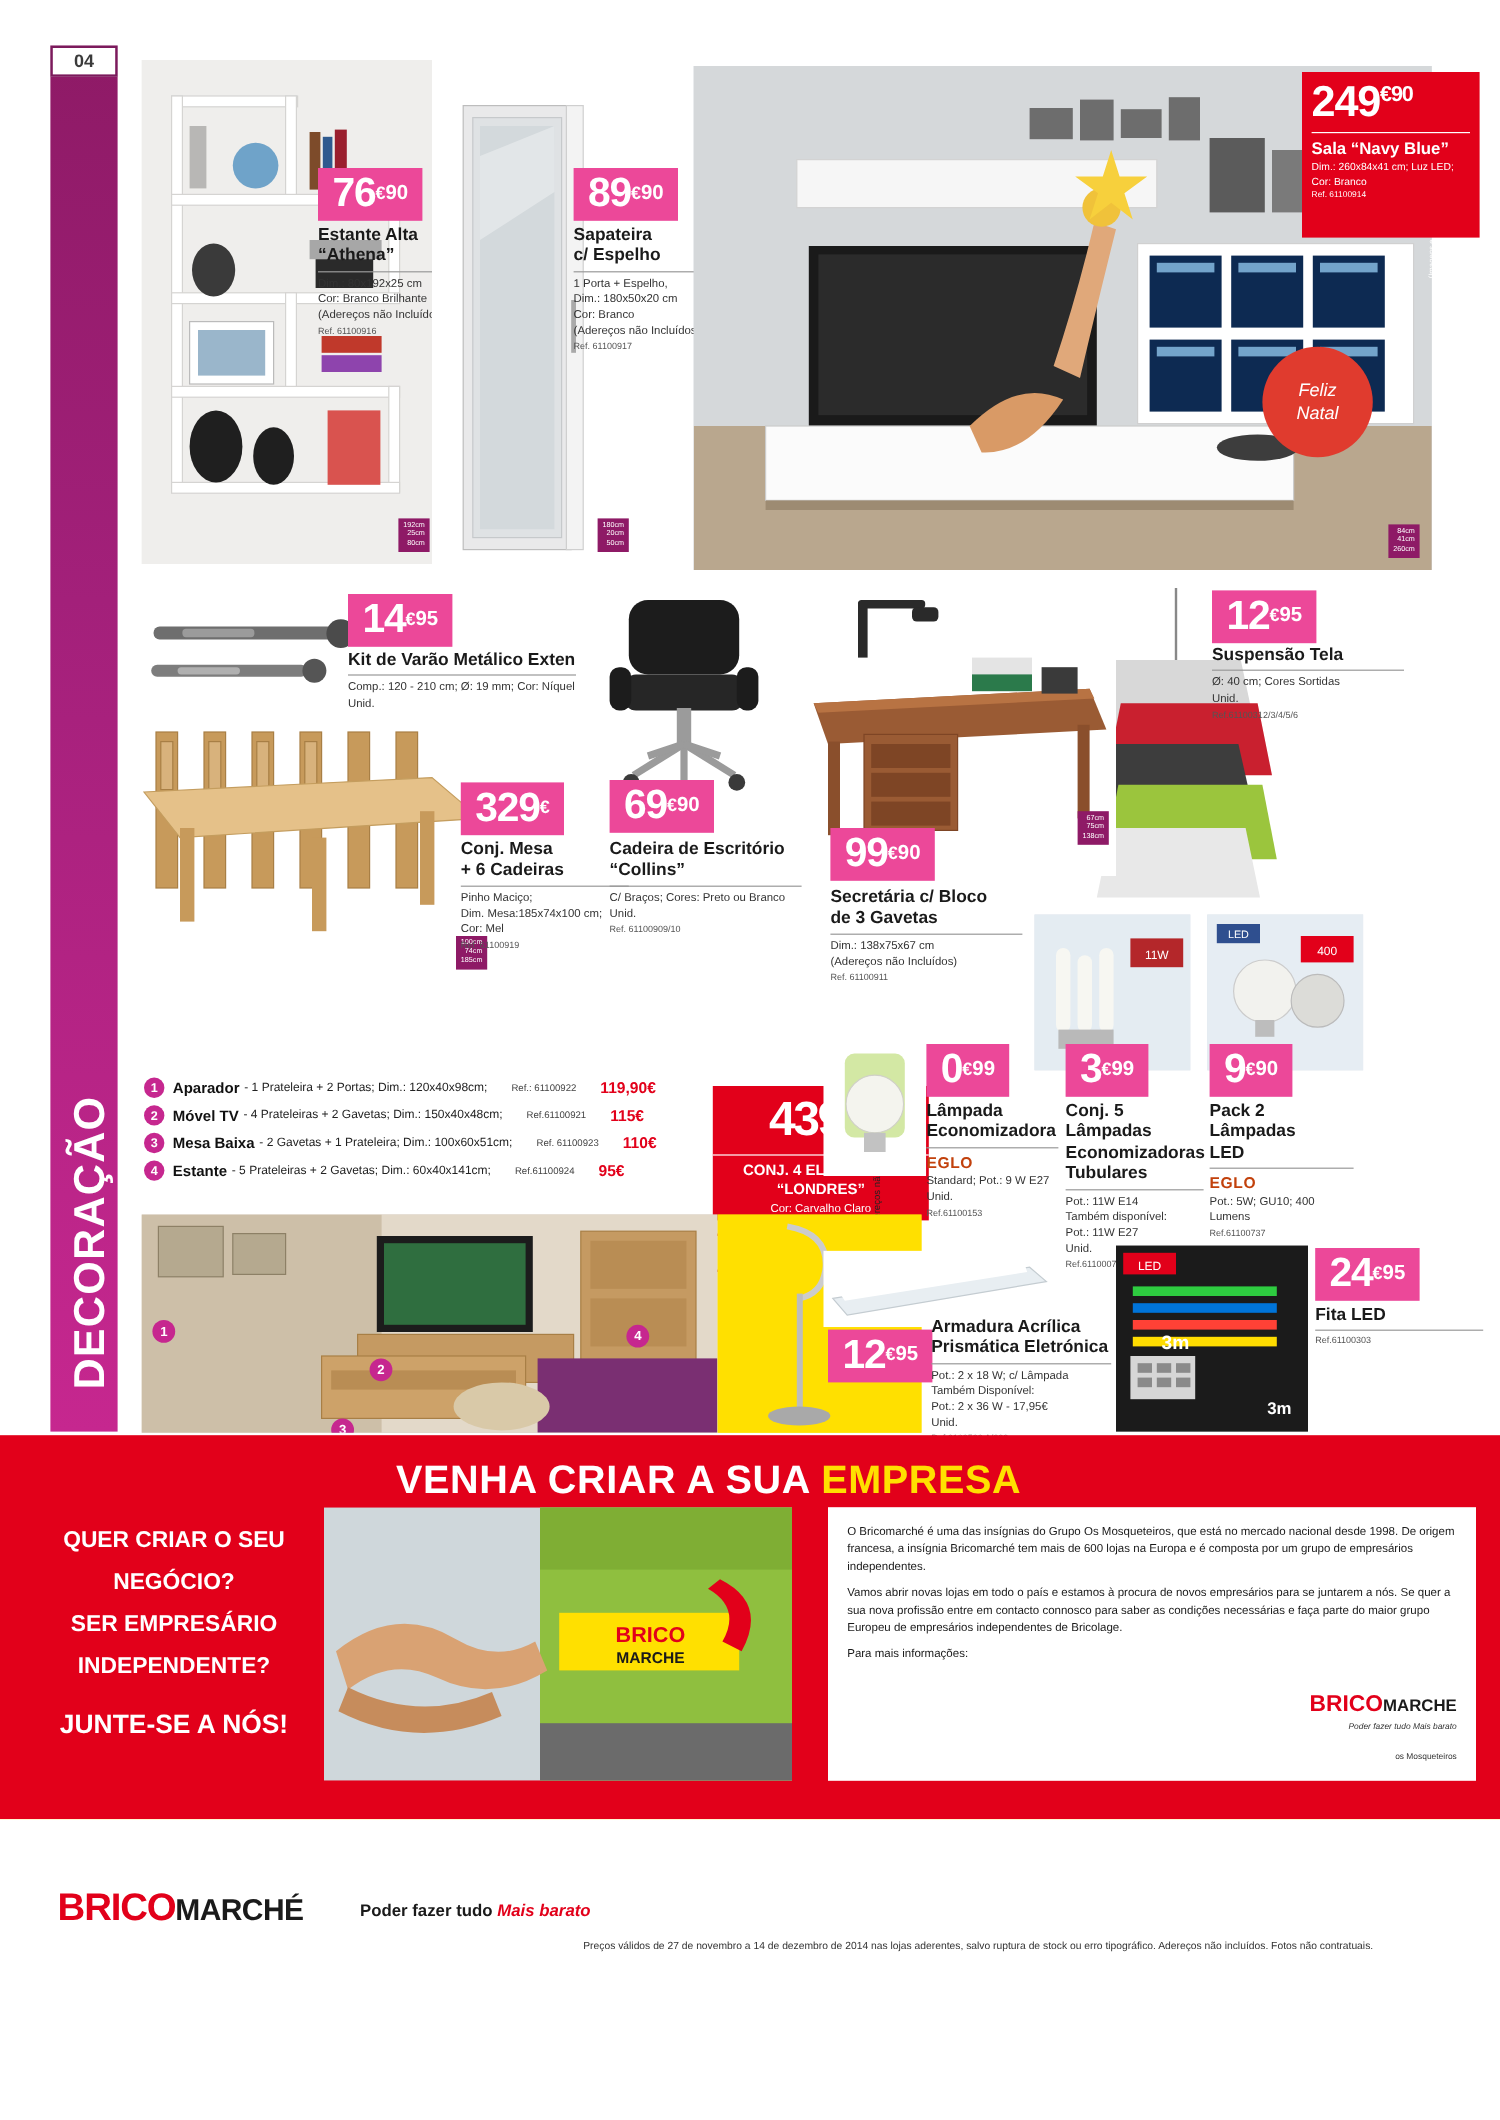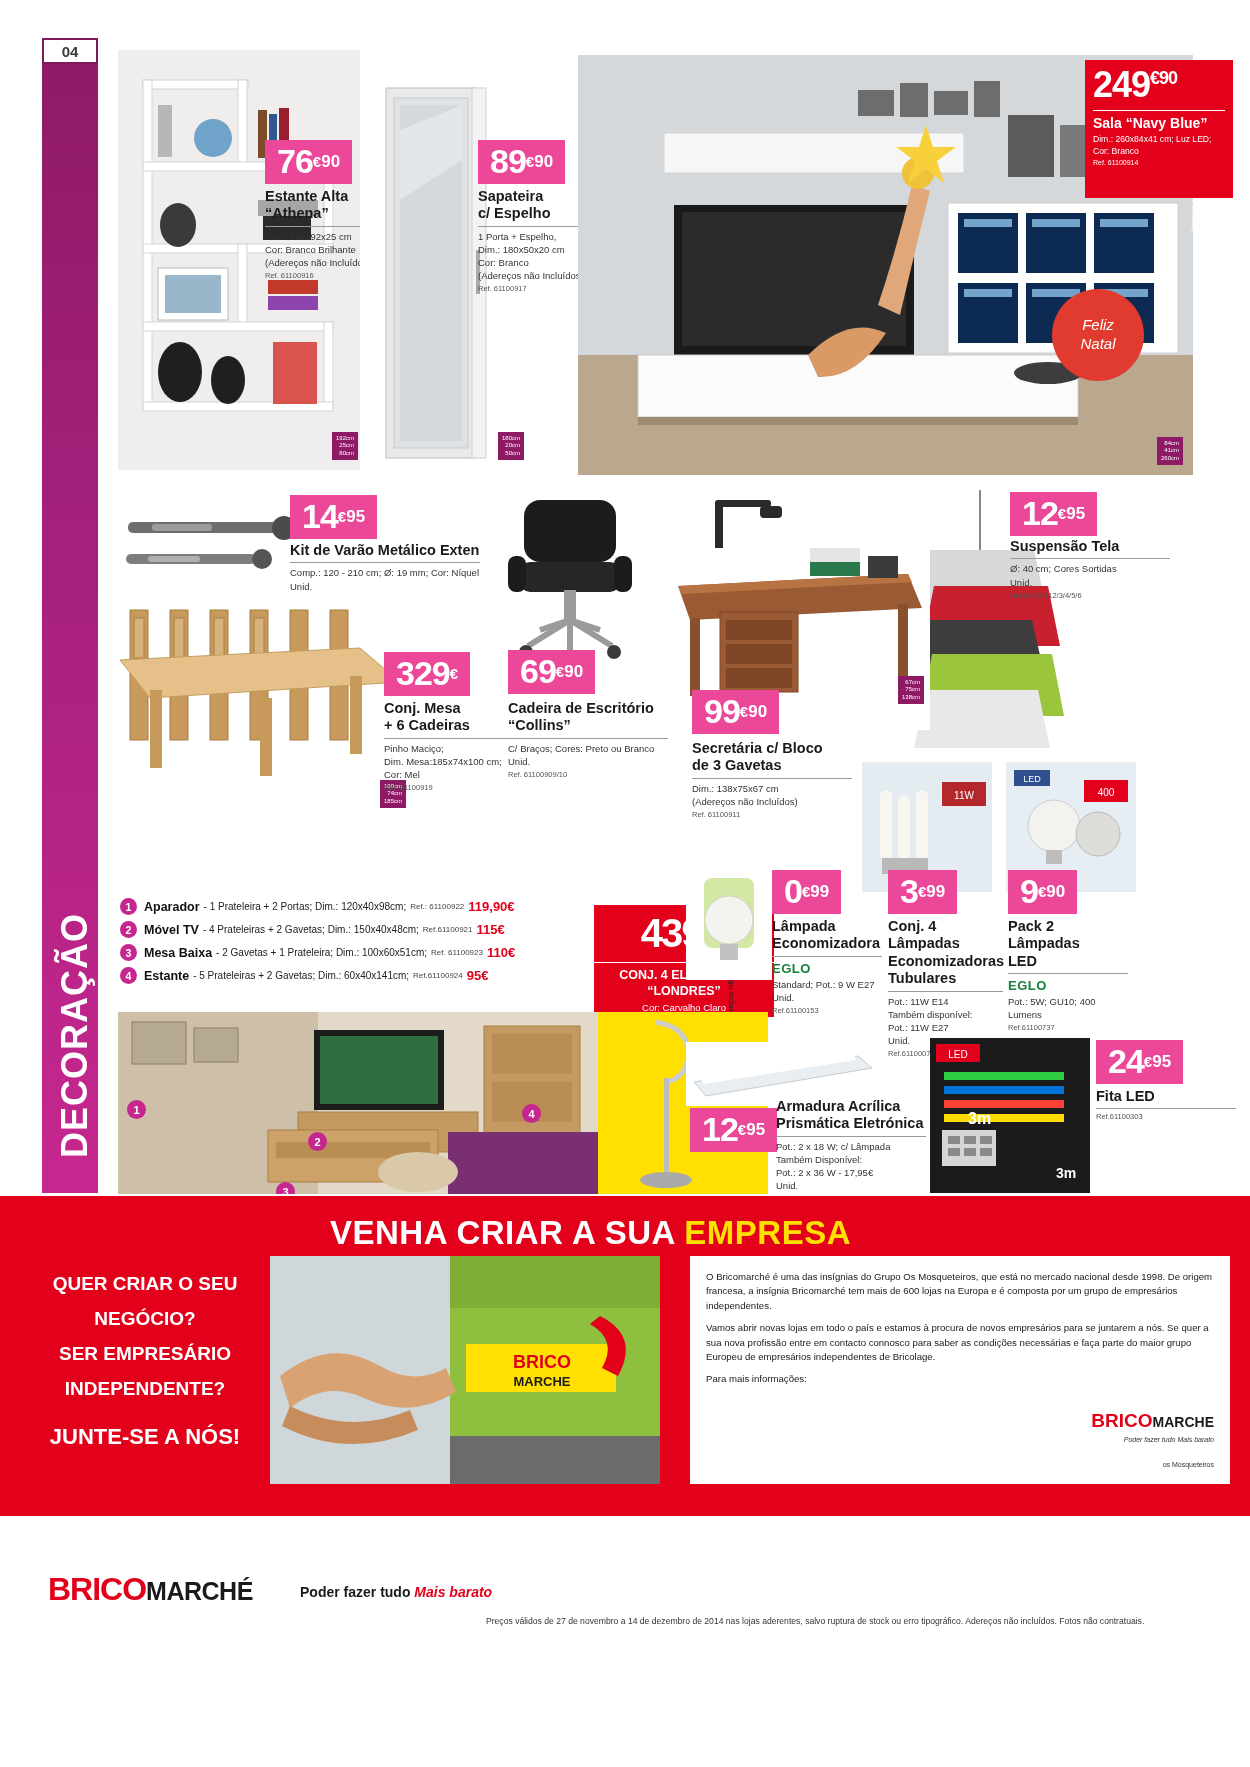--- a/index.html
+++ b/index.html
@@ -122,21 +122,21 @@
   
   .numlist { position: absolute; left: 120px; top: 898px; width: 520px; }
   .numrow { display: flex; align-items: center; font-size: 12.5px; margin-bottom: 6px; color:#111; }
   .numrow .bullet {
     width: 17px; height: 17px; border-radius: 50%;
     background: #c6278f; color: #fff; font-size: 10.5px; font-weight: bold;
     display: flex; align-items: center; justify-content: center; margin-right: 7px; flex: none;
   }
   .numrow .nm { font-weight: bold; margin-right: 4px; }
   .numrow .dt { font-size: 10px; color: #222; }
-  .numrow .ref { font-size: 8px; color: #444; margin: 0 4px; }
+  .numrow .ref { font-size: 8px; color: #444; margin: 0 20px; }
   .numrow .pr { color: #e2001a; font-weight: bold; font-size: 13px; }
 
   .londres-box {
     position: absolute; left: 594px; top: 905px; width: 180px; height: 112px;
     background: #e2001a; color: #fff; text-align: center; padding-top: 6px;
   }
   .londres-box .p1 { font-size: 40px; font-weight: bold; letter-spacing: -2px; }
   .londres-box .p1 .c { font-size: 19px; vertical-align: super; }
   .londres-box .cap { font-size: 12.5px; font-weight: bold; line-height: 1.25; margin-top: 6px; border-top:1px solid #fff; padding-top:5px;}
   .londres-box .sub { font-size: 9.5px; margin-top: 3px; }
@@ -162,21 +162,21 @@
   .navy-box {
     position: absolute; left: 1085px; top: 60px; width: 148px; height: 138px;
     background: #e2001a; color: #fff; padding: 4px 8px;
   }
   .navy-box .p { font-size: 36px; font-weight: bold; letter-spacing: -1px; }
   .navy-box .p .c { font-size: 18px; vertical-align: super; }
   .navy-box .t { font-size: 14px; font-weight: bold; margin-top: 4px; border-top:1px solid #fff; padding-top:4px;}
   .navy-box .d { font-size: 8.6px; line-height: 1.35; margin-top: 3px; }
   .navy-box .r { font-size: 7px; margin-top: 2px; }
 
-  .eglo { font-size: 13px; font-weight: bold; color: #15803d; letter-spacing:.5px; }
+  .eglo { font-size: 13px; font-weight: bold; color: #c2410c; letter-spacing:.5px; }
 </style>
 </head>
 <body>
 
 <div class="page">
 
   <div class="sidebar">
     <div class="sidebar-label">DECORAÇÃO</div>
   </div>
   <div class="page-num-box">04</div>
@@ -589,21 +589,21 @@
         <rect x="20" y="96" width="46" height="16" fill="#b9b9b9"></rect>
       </g>
       <rect x="80" y="20" width="44" height="24" fill="#b4272a"></rect>
       <text x="102" y="37" font-size="10" fill="#fff" text-anchor="middle" font-family="sans-serif">11W</text>
     </svg>
   </div>
   <div class="pricetag" style="left:888px; top:870px;">
     <span class="num">3</span><span class="eur">€</span><span class="cents">99</span>
   </div>
   <div class="infoblock" style="left:888px; top:918px; width:115px;">
-    <div class="title" style="white-space:pre-line;">Conj. 4 Lâmpadas
+    <div class="title" style="white-space:pre-line;">Conj. 5 Lâmpadas
 Economizadoras
 Tubulares</div>
     <div class="desc" style="white-space:pre-line;">Pot.: 11W E14
 Também disponível:
 Pot.: 11W E27
 Unid.</div>
     <div class="ref">Ref.6110007 3/4</div>
   </div>
 
   <div class="ph" style="left:1006px; top:762px; width:130px; height:130px; background:#dfe7ee;">

